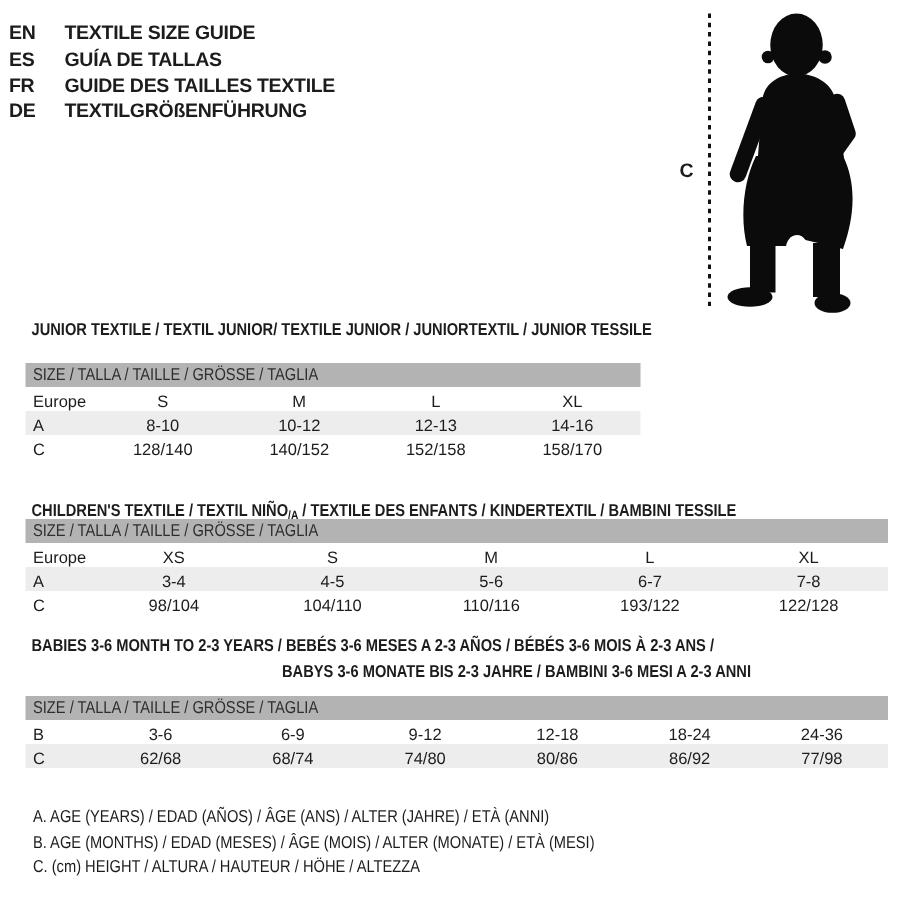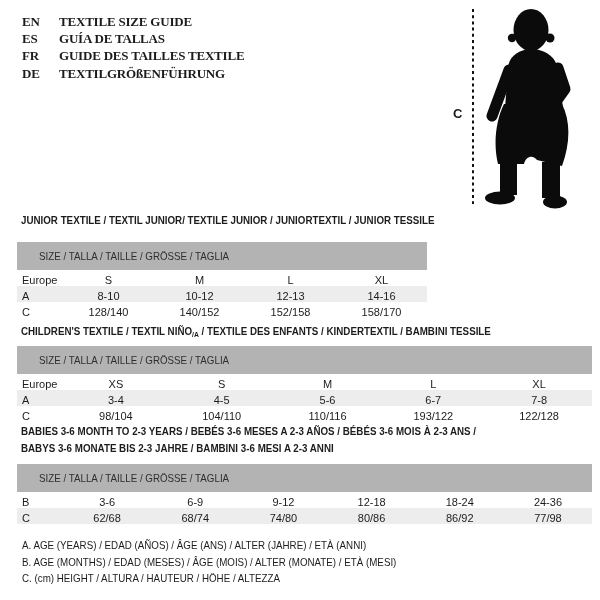--- a/index.html
+++ b/index.html
@@ -2,37 +2,37 @@
 <html style="--bar: #b3b3b3; --alt: #ededed; --ink: #1c1c1c;"><head>
 <meta charset="utf-8">
 <style>
   html,body{margin:0;padding:0;background:#fff;}
   #canvas{position:relative;width:600px;height:600px;background:#fff;overflow:hidden;
           font-family:"Liberation Sans","DejaVu Sans",sans-serif;color:var(--ink,#1c1c1c);}
   
   .cond{display:inline-block;transform:scaleX(0.85);transform-origin:0 50%;white-space:nowrap;}
 
   
-  .langs{position:absolute;left:22px;top:13px;font-family:Liberation Serif, serif;}
+  .langs{position:absolute;left:6px;top:13px;}
   .lang-row{display:flex;height:17.4px;align-items:center;font-weight:bold;font-size:13px;letter-spacing:-0.2px;}
   .lang-code{width:37px;flex:0 0 37px;}
   .lang-text{white-space:nowrap;}
 
   
   .figure{position:absolute;left:446px;top:4px;width:154px;height:210px;}
   .c-label{position:absolute;left:453px;top:106px;font-weight:bold;font-size:13px;}
 
   
-  .sec-title{position:absolute;left:21px;font-weight:bold;font-size:11.5px;line-height:16.5px;white-space:nowrap;}
+  .sec-title{position:absolute;left:21px;font-weight:bold;font-size:11.5px;line-height:16.5px;white-space:nowrap;text-align:right;}
   .sub{font-size:8px;position:relative;top:2px;}
 
   
   .size-table{position:absolute;}
-  .tbl-bar{height:28px;background:var(--bar,#b3b3b3);display:flex;align-items:center;
-           padding-left:22px;font-size:11.5px;color:#2e2e2e;}
+  .tbl-bar{height:16px;background:var(--bar,#b3b3b3);display:flex;align-items:center;
+           padding-left:5px;font-size:11.5px;color:#2e2e2e;}
   .tbl-row{height:16px;display:flex;align-items:flex-end;font-size:11px;}
   .tbl-row.alt{background:var(--alt,#ededed);}
   .c0{flex:0 0 46px;width:46px;padding-left:5px;box-sizing:border-box;text-align:left;}
   .cd{flex:1;text-align:center;}
 
   
   .notes{position:absolute;left:22px;top:537px;font-weight:normal;font-size:11.5px;}
   .note{height:16.6px;line-height:16.6px;white-space:nowrap;}
 </style>
 </head>
@@ -100,21 +100,21 @@
     </div>
     <div class="tbl-row">
       <span class="c0">C</span>
       <span class="cd">128/140</span>
       <span class="cd">140/152</span>
       <span class="cd">152/158</span>
       <span class="cd">158/170</span>
     </div>
   </div>
 
-  <div class="sec-title" style="top:323px">
+  <div class="sec-title" style="top:333px">
     <span class="cond"><span>CHILDREN'S TEXTILE / TEXTIL NIÑO</span><span class="sub">/A</span><span> / TEXTILE DES ENFANTS / KINDERTEXTIL / BAMBINI TESSILE</span></span>
   </div>
   <div class="size-table" style="left:17px;top:346px;width:575px">
     <div class="tbl-bar">
       <span class="cond">SIZE / TALLA / TAILLE / GRÖSSE / TAGLIA</span>
     </div>
     <div class="tbl-row">
       <span class="c0">Europe</span>
       <span class="cd">XS</span>
       <span class="cd">S</span>

